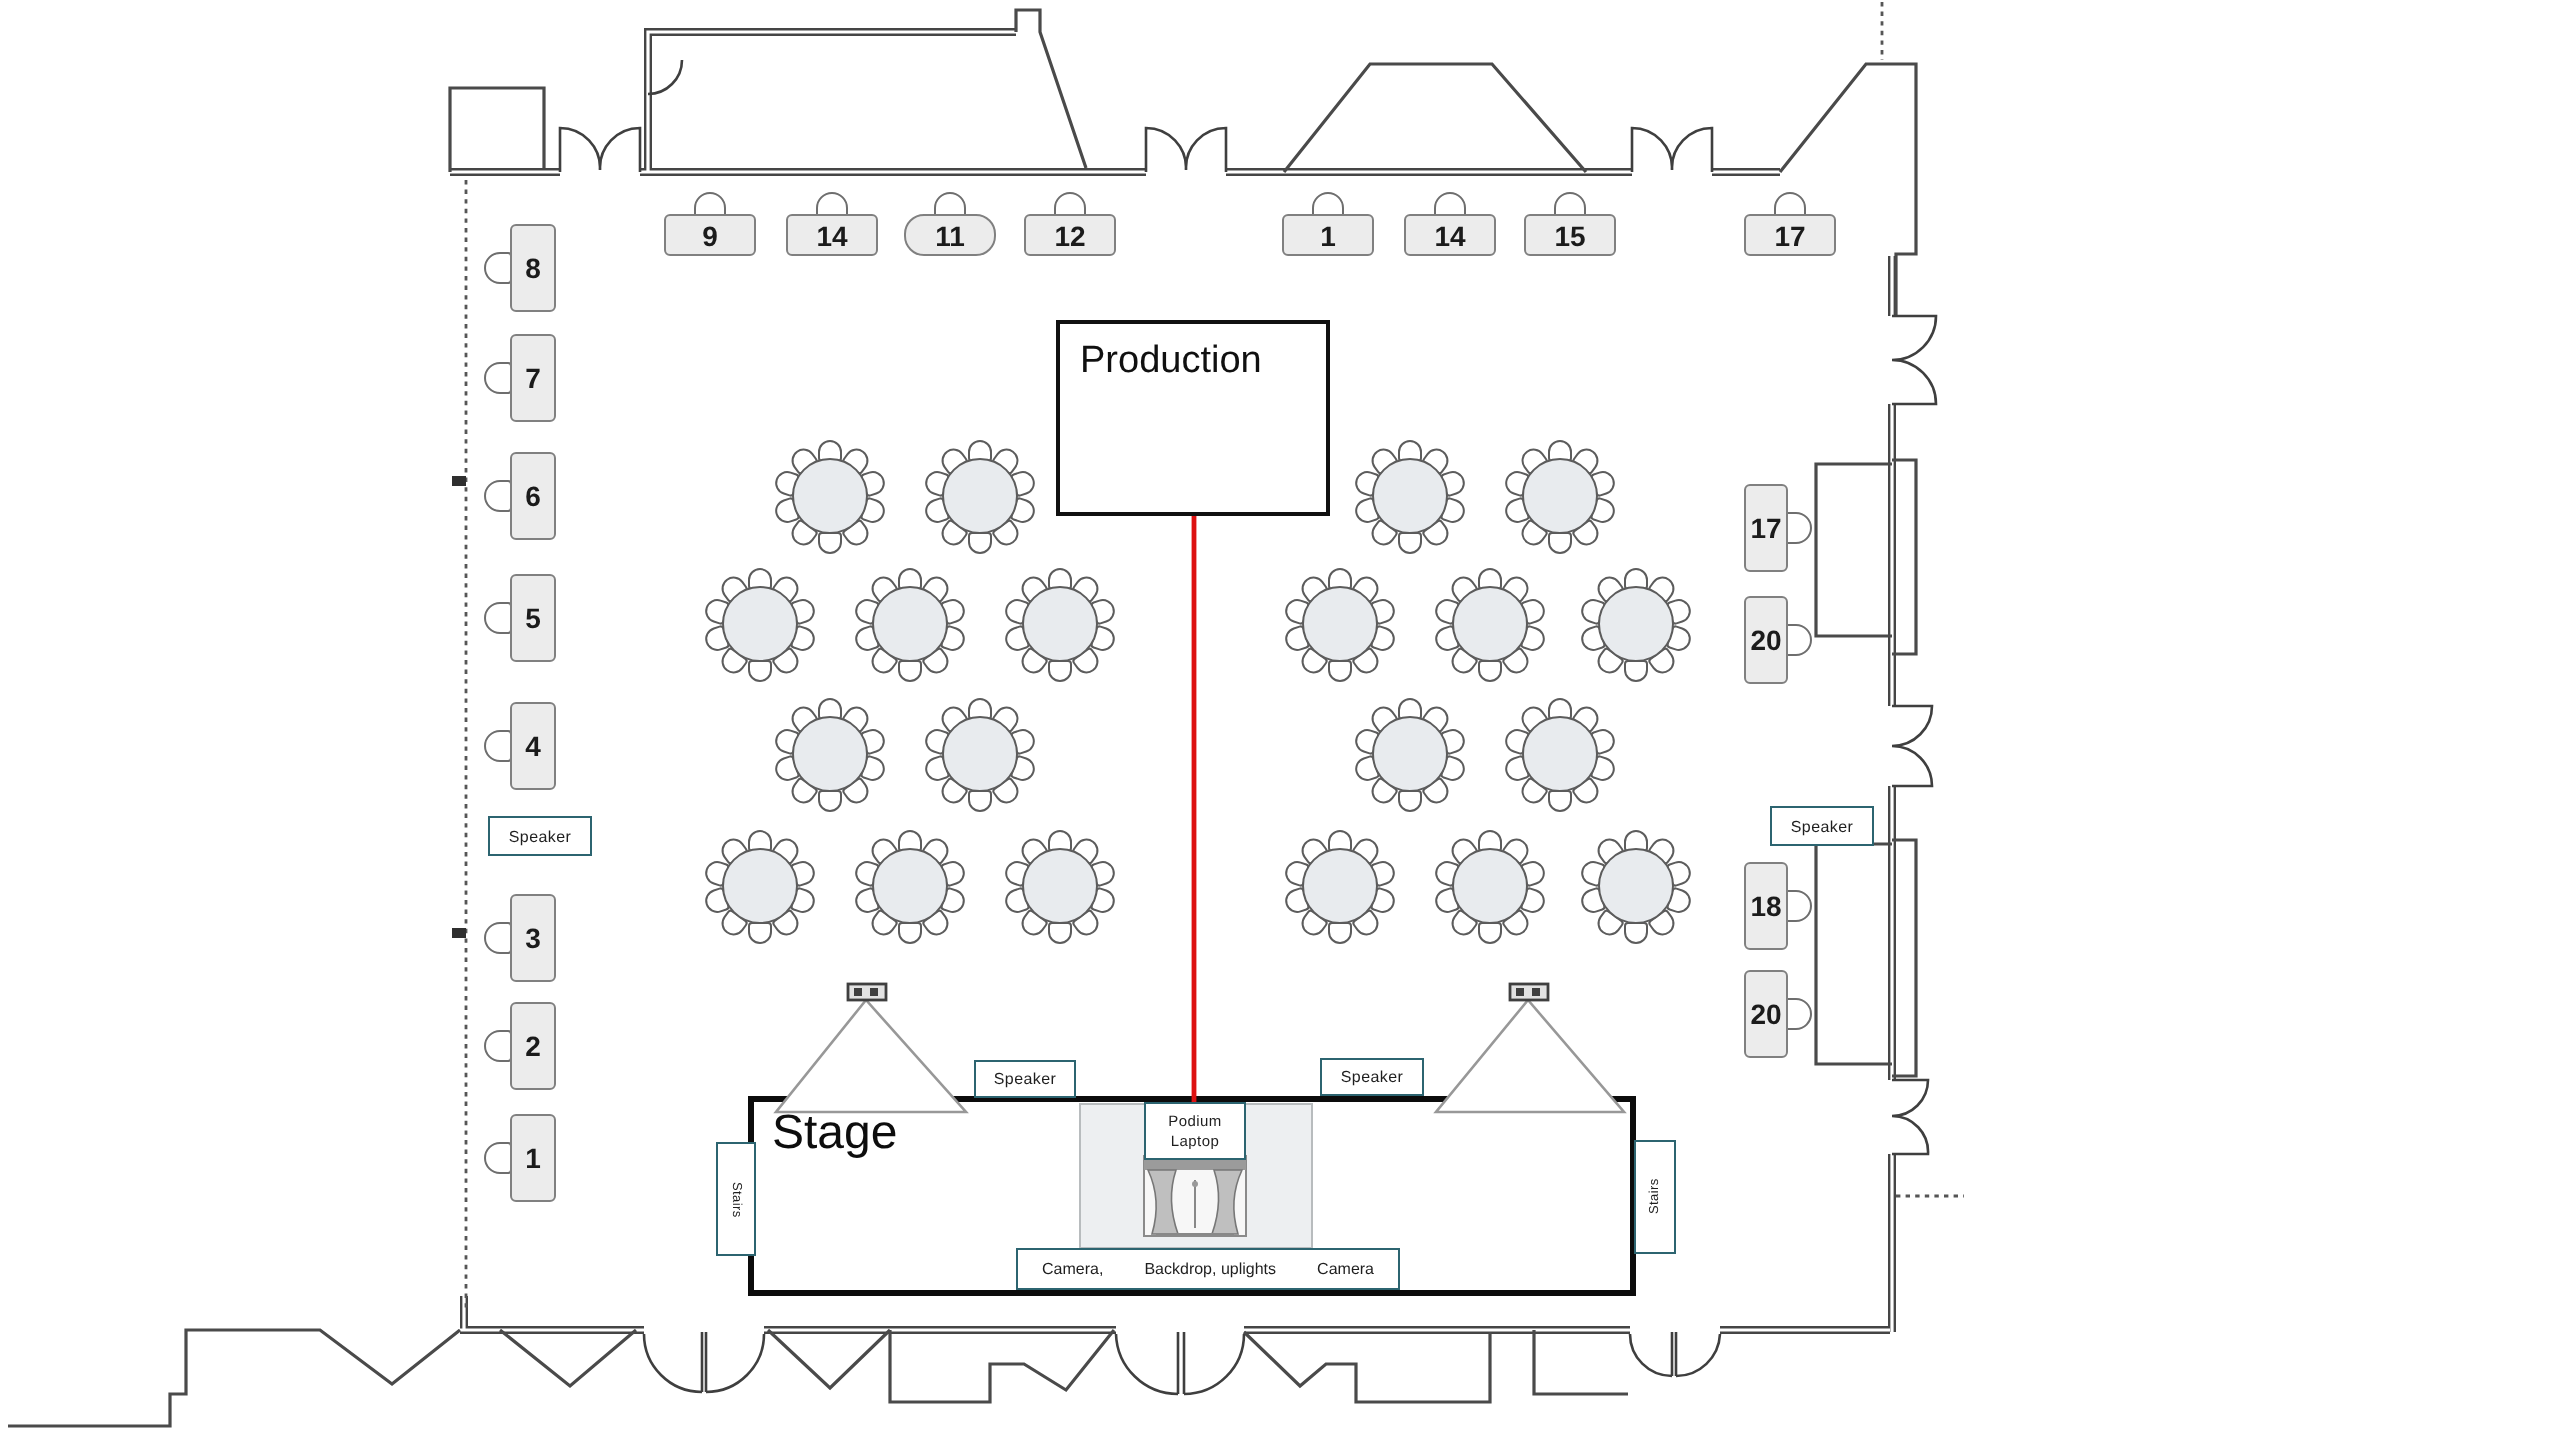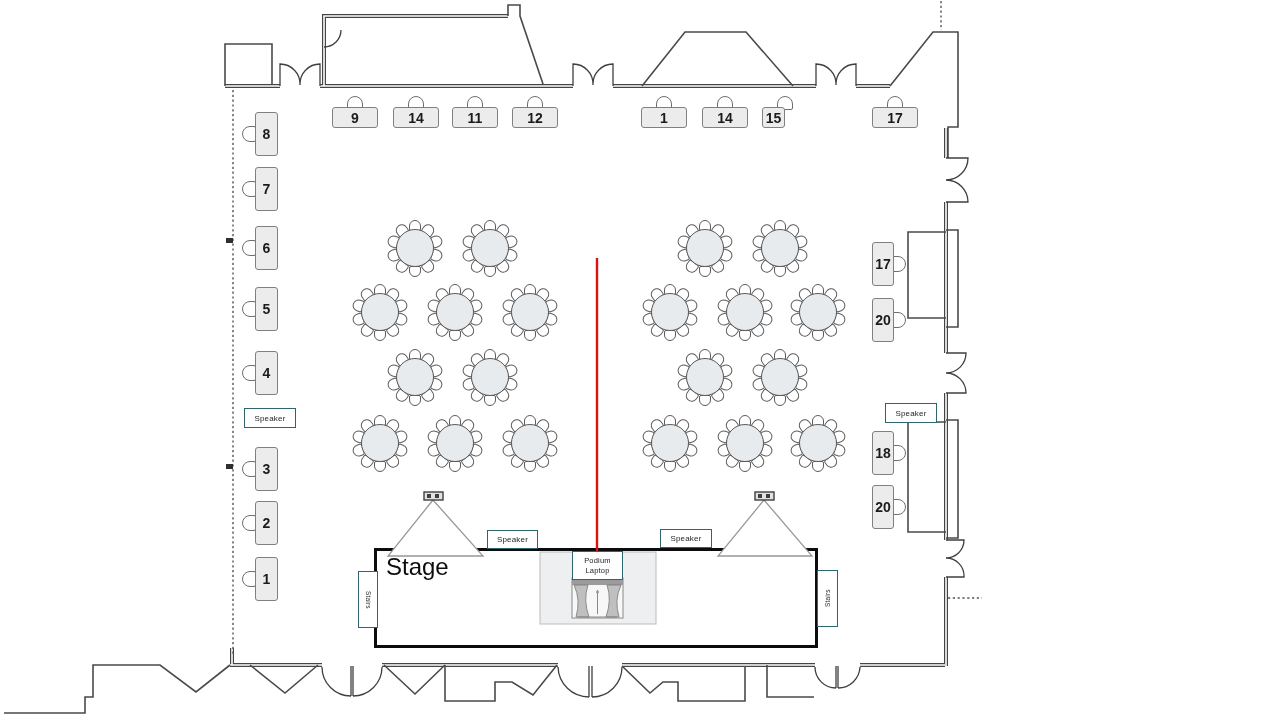--- a/index.html
+++ b/index.html
@@ -99,51 +99,59 @@
     <g>
       <path d="M764,500 L718,556 H812 Z" fill="#ffffff" stroke="#989898" stroke-width="1.3"></path>
       <rect x="755" y="492" width="19" height="8" fill="#e2e2e2" stroke="#3f3f3f" stroke-width="1.4"></rect>
       <rect x="758" y="494" width="4" height="4" fill="#3f3f3f"></rect>
       <rect x="766" y="494" width="4" height="4" fill="#3f3f3f"></rect>
     </g>
 
     <path d="M597,258 V553" fill="none" stroke="#dd1111" stroke-width="2.4"></path>
   </svg>
 
+  <div class="prod">
+    <span>Production</span>
+  </div>
 
   <div class="stagelabel">Stage</div>
 
   <div class="tealbox" style="left:244px;top:408px;width:52px;height:20px;">Speaker</div>
   <div class="tealbox" style="left:885px;top:403px;width:52px;height:20px;">Speaker</div>
   <div class="tealbox" style="left:487px;top:530px;width:51px;height:19px;z-index:4;">Speaker</div>
   <div class="tealbox" style="left:660px;top:529px;width:52px;height:19px;z-index:4;">Speaker</div>
 
   <div class="tealbox vert-text" style="left:358px;top:571px;width:20px;height:57px;z-index:4;">Stairs</div>
   <div class="tealbox vert-text vert-flip" style="left:817px;top:570px;width:21px;height:57px;z-index:4;">Stairs</div>
 
   <div class="tealbox podium">
     <span>Podium</span>
     <span>Laptop</span>
   </div>
 
+  <div class="camerabox">
+    <span>Camera,</span>
+    <span>Backdrop, uplights</span>
+    <span>Camera</span>
+  </div>
 
 <div class="chair top" style="left: 347px; top: 96px; width: 16px; height: 14px;"></div>
     <div class="chip" style="left: 332px; top: 107px; width: 46px; height: 21px;">9</div>
     <div class="chair top" style="left: 408px; top: 96px; width: 16px; height: 14px;"></div>
     <div class="chip" style="left: 393px; top: 107px; width: 46px; height: 21px;">14</div>
     <div class="chair top" style="left: 467px; top: 96px; width: 16px; height: 14px;"></div>
-    <div class="chip" style="left: 452px; top: 107px; width: 46px; height: 21px;">11</div>
+    <div class="chip" style="left: 452px; top: 107px; width: 46px; height: 21px; border-radius: 10px;">11</div>
     <div class="chair top" style="left: 527px; top: 96px; width: 16px; height: 14px;"></div>
     <div class="chip" style="left: 512px; top: 107px; width: 46px; height: 21px;">12</div>
     <div class="chair top" style="left: 656px; top: 96px; width: 16px; height: 14px;"></div>
     <div class="chip" style="left: 641px; top: 107px; width: 46px; height: 21px;">1</div>
     <div class="chair top" style="left: 717px; top: 96px; width: 16px; height: 14px;"></div>
     <div class="chip" style="left: 702px; top: 107px; width: 46px; height: 21px;">14</div>
     <div class="chair top" style="left: 777px; top: 96px; width: 16px; height: 14px;"></div>
-    <div class="chip" style="left: 762px; top: 107px; width: 23px; height: 21px;">15</div>
+    <div class="chip" style="left: 762px; top: 107px; width: 46px; height: 21px;">15</div>
     <div class="chair top" style="left: 887px; top: 96px; width: 16px; height: 14px;"></div>
     <div class="chip" style="left: 872px; top: 107px; width: 46px; height: 21px;">17</div>
     <div class="chair left" style="left: 242px; top: 126px; width: 14px; height: 16px;"></div>
     <div class="chip" style="left: 255px; top: 112px; width: 23px; height: 44px;">8</div>
     <div class="chair left" style="left: 242px; top: 181px; width: 14px; height: 16px;"></div>
     <div class="chip" style="left: 255px; top: 167px; width: 23px; height: 44px;">7</div>
     <div class="chair left" style="left: 242px; top: 240px; width: 14px; height: 16px;"></div>
     <div class="chip" style="left: 255px; top: 226px; width: 23px; height: 44px;">6</div>
     <div class="chair left" style="left: 242px; top: 301px; width: 14px; height: 16px;"></div>
     <div class="chip" style="left: 255px; top: 287px; width: 23px; height: 44px;">5</div>

